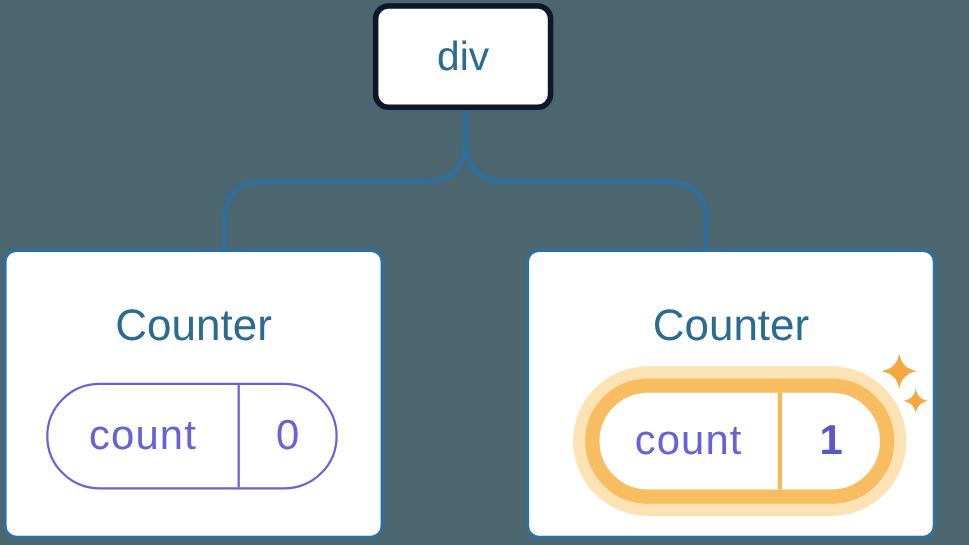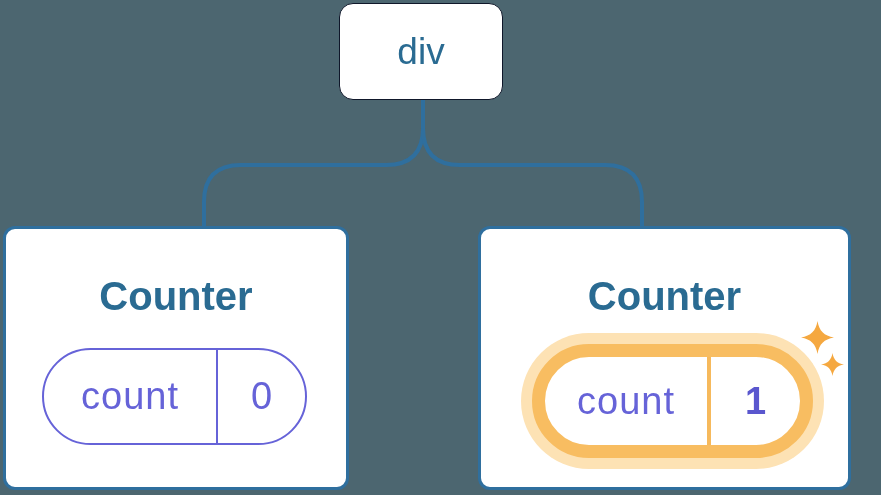--- a/index.html
+++ b/index.html
@@ -10,41 +10,41 @@
     overflow: hidden;
     font-family: "Liberation Sans", sans-serif;
   }
   .stage { position: absolute; inset: 0; }
   .connector-svg { position: absolute; left: 0; top: 0; width: 881px; height: 495px; }
 
   .root-node {
     position: absolute; left: 339px; top: 3px;
     width: 164px; height: 97px;
     background: #ffffff;
-    border: 1px solid #0f172a;
+    border: 5px solid #0f172a;
     border-radius: 14px;
     box-sizing: border-box;
     display: flex; align-items: center; justify-content: center;
     font-size: 37px; color: #2A6B92; font-weight: 500;
   }
 
   .card {
     position: absolute; top: 226px; height: 264px;
     background: #ffffff;
     border: 3px solid #2F6F9E;
     border-radius: 12px;
     box-sizing: border-box;
   }
   .card--left  { left: 3px;   width: 346px; }
   .card--right { left: 478px; width: 373px; }
 
   .card-title {
     position: absolute; left: 0; right: 0; top: 45px;
     text-align: center; line-height: 44px;
-    font-size: 40px; color: #2A6B92; font-weight: 700;
+    font-size: 40px; color: #2A6B92; font-weight: 400;
   }
 
   
   .pill {
     position: absolute; left: 36px; top: 119px;
     width: 265px; height: 97px;
     border: 2px solid #6663D8;
     border-radius: 60px;
     box-sizing: border-box;
     display: flex;

